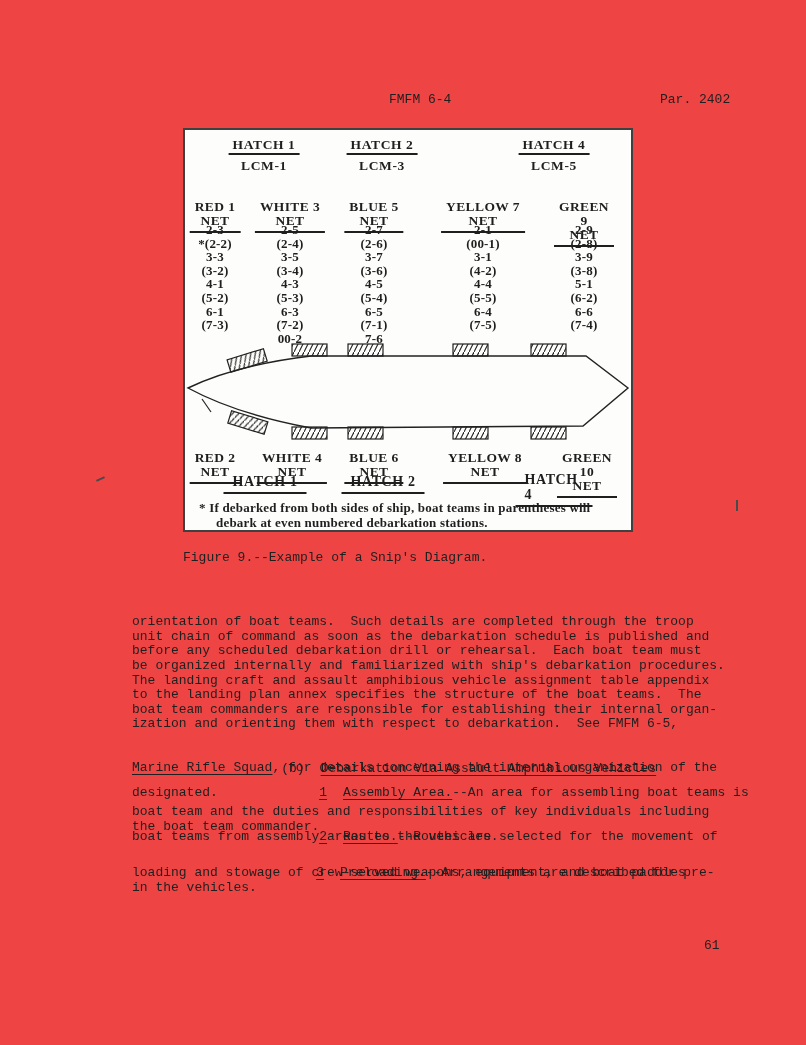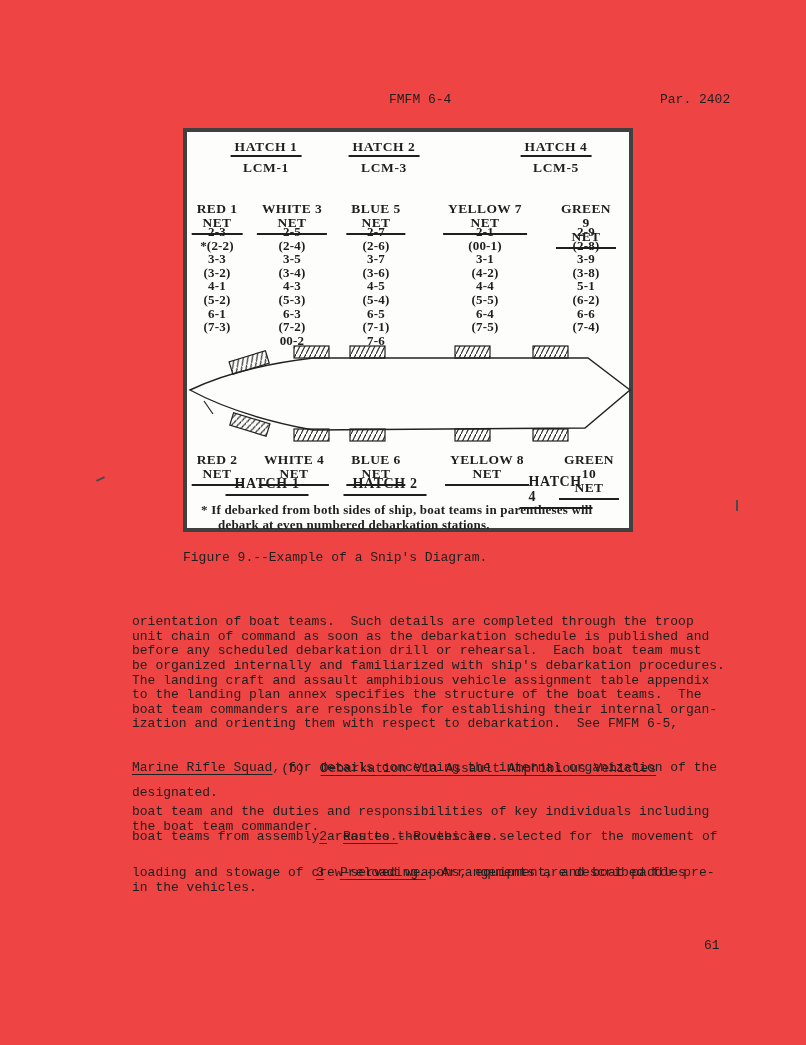--- a/index.html
+++ b/index.html
@@ -9,21 +9,21 @@
   }
   .abs{position:absolute;}
   .mono{
     font-family:"Liberation Mono","DejaVu Sans Mono",monospace;
     font-size:13px;line-height:14.6px;white-space:pre;color:#1f1f1f;
   }
   .u{text-decoration:underline;text-underline-offset:3px;text-decoration-thickness:1.3px;}
   .g2{margin-right:16px;}
   .figbox{
     left:183px;top:128px;width:450px;height:404px;
-    border:4px solid #404040;box-sizing:border-box;background:#fdfdfb;
+    border:2px solid #404040;box-sizing:border-box;background:#fdfdfb;
   }
   .serif{font-family:"Liberation Serif","DejaVu Serif",serif;font-weight:700;color:#1f1f1f;}
   .hdrblk{transform:translateX(-50%);text-align:center;font-size:13.5px;line-height:14px;letter-spacing:.6px;}
   .hatchname{border-bottom:2px solid #1f1f1f;padding:0 4px 1px;}
   .craft{padding-top:4px;}
   .netblk{
     transform:translateX(-50%);text-align:center;font-size:13.5px;line-height:14px;
     letter-spacing:.4px;border-bottom:2px solid #1f1f1f;padding:0 5px 3px;margin-top:20px;
   }
   .teams{
@@ -193,20 +193,23 @@
 ization and orienting them with respect to debarkation.  See FMFM 6-5,</div>
     <div><span class="u">Marine Rifle Squad</span><span>, for details concerning the internal organization of the</span></div>
     <div>boat team and the duties and responsibilities of key individuals including
 the boat team commander.</div>
   </div>
 
   <div class="abs mono" style="left:250px;top:747px">
     <span class="g2">(b)</span><span class="u">Debarkation Via Assault Amphibious Vehicles</span>
   </div>
 
+  <div class="abs mono" style="left:288px;top:771px">
+    <span class="u g2">1</span><span class="u">Assembly Area.</span><span>--An area for assembling boat teams is</span>
+  </div>
   <div class="abs mono" style="left:132px;top:786px">designated.</div>
 
   <div class="abs mono" style="left:288px;top:815px">
     <span class="u g2">2</span><span class="u">Routes.</span><span>--Routes are selected for the movement of</span>
   </div>
   <div class="abs mono" style="left:132px;top:830px">boat teams from assembly areas to the vehicles.</div>
 
   <div class="abs mono" style="left:285px;top:851px">
     <span class="u g2">3</span><span class="u">Preloading.</span><span>--Arrangements are described for pre-</span>
   </div>

